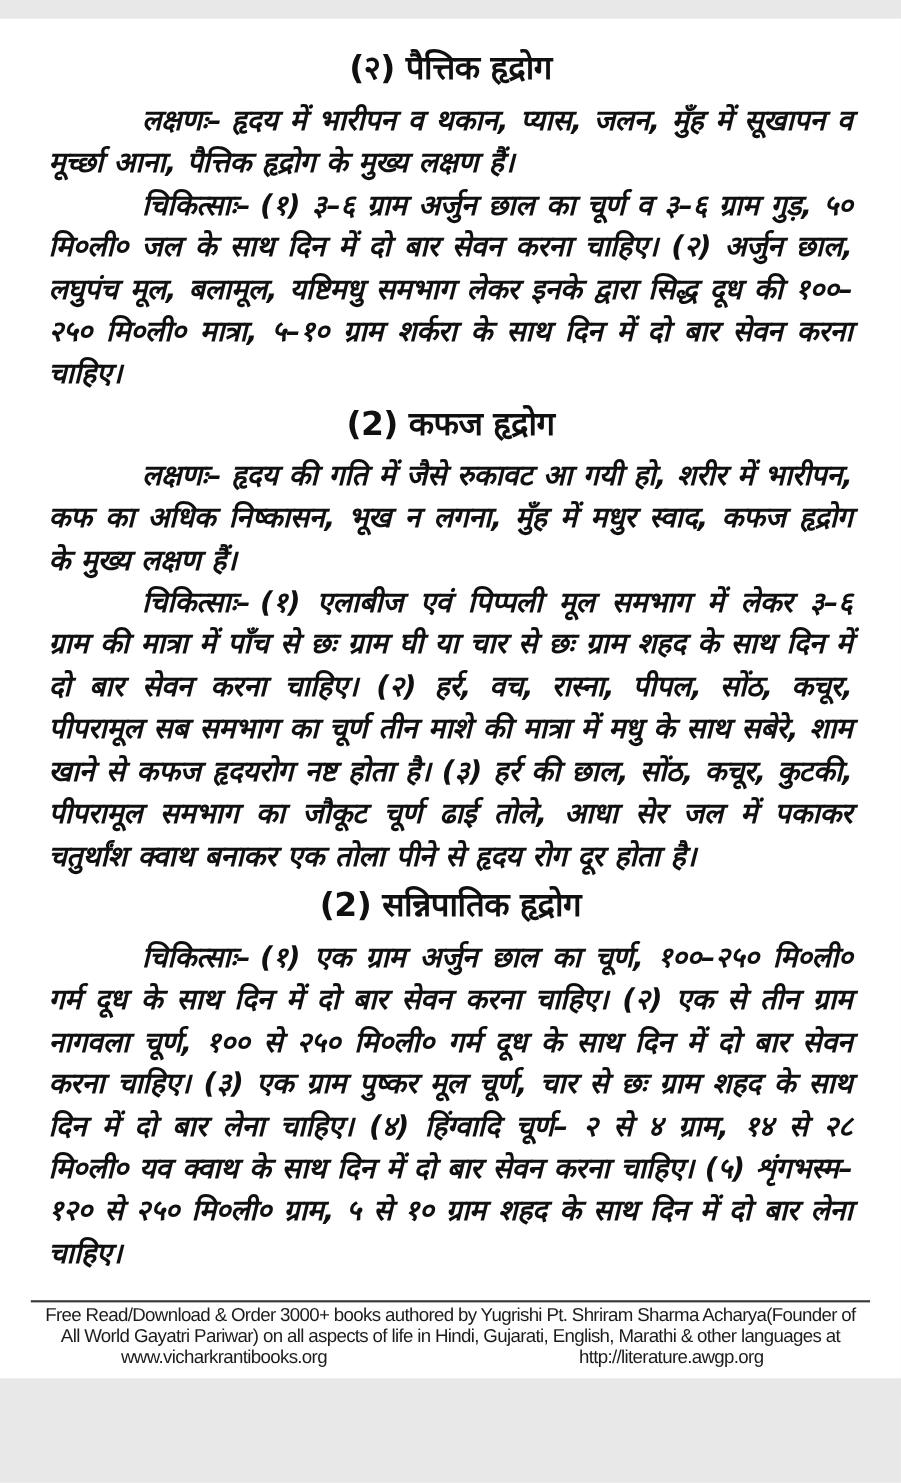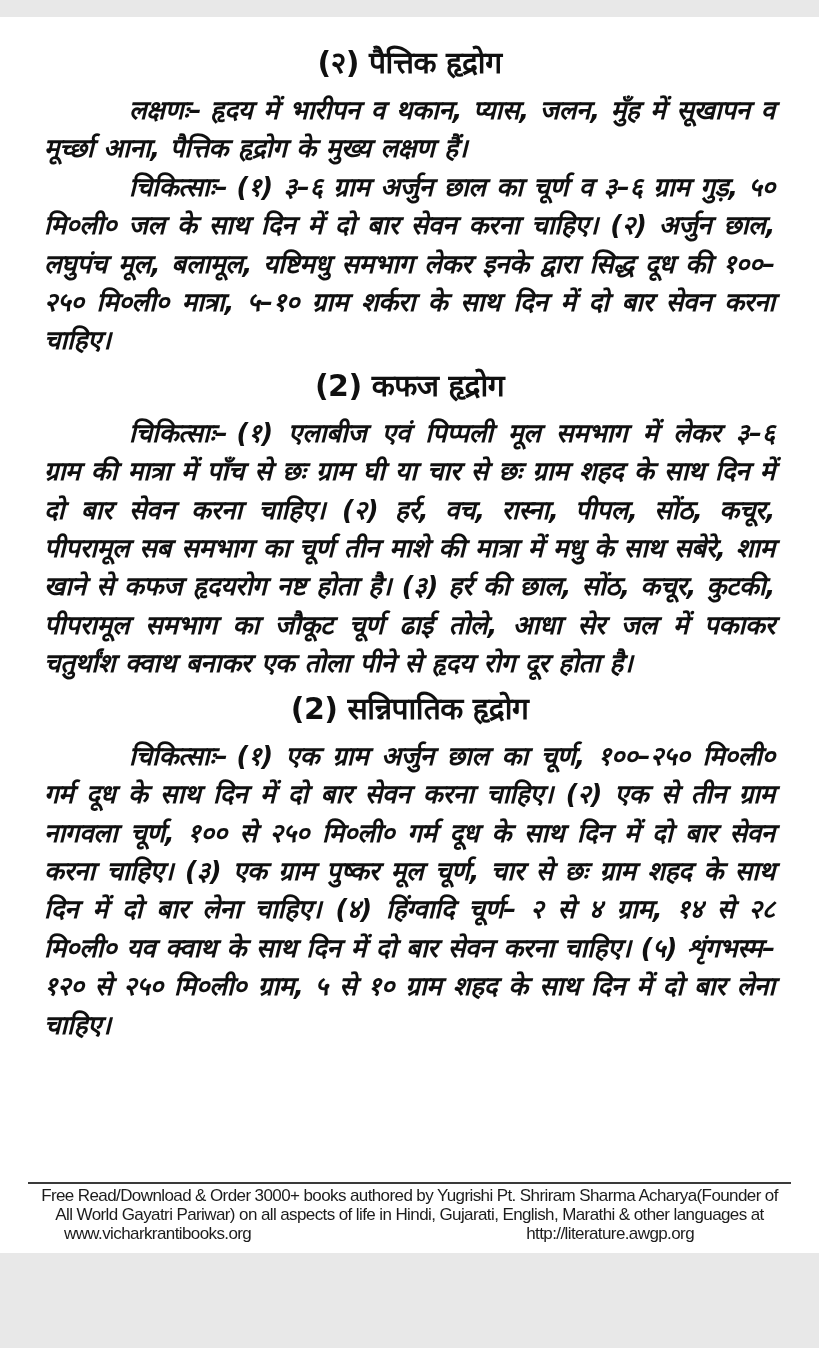--- a/index.html
+++ b/index.html
@@ -69,21 +69,21 @@
     font-weight: 400;
     color: #1c1c1c;
     text-align: center;
     line-height: 19px;
     letter-spacing: -0.6px;
     white-space: nowrap;
   }
   .footer-urls {
     display: flex;
     justify-content: space-between;
-    padding: 0 125px 0 64px;
+    padding: 0 125px 0 110px;
     font-family: "Liberation Sans", sans-serif;
     font-size: 17px;
     color: #1c1c1c;
     line-height: 19px;
     letter-spacing: -0.6px;
   }
 </style>
 </head>
 <body>
 
@@ -96,20 +96,23 @@
         <span class="lead">लक्षणः–</span><span>हृदय में भारीपन व थकान, प्यास, जलन, मुँह में सूखापन व मूर्च्छा आना, पैत्तिक हृद्रोग के मुख्य लक्षण हैं।</span>
       </p>
       <p class="body-para">
         <span class="lead">चिकित्साः–</span><span>(१) ३–६ ग्राम अर्जुन छाल का चूर्ण व ३–६ ग्राम गुड़, ५० मि०ली० जल के साथ दिन में दो बार सेवन करना चाहिए।  (२) अर्जुन छाल, लघुपंच मूल, बलामूल, यष्टिमधु समभाग लेकर इनके द्वारा सिद्ध दूध की १००–२५० मि०ली० मात्रा, ५–१० ग्राम शर्करा के साथ दिन में दो बार सेवन करना चाहिए।</span>
       </p>
     </div>
 
     <div>
       <h1 class="section-heading">(2) कफज हृद्रोग</h1>
       <p class="body-para">
+        <span class="lead">लक्षणः–</span><span>हृदय की गति में जैसे रुकावट आ गयी हो, शरीर में भारीपन, कफ का अधिक निष्कासन, भूख न लगना, मुँह में मधुर स्वाद, कफज हृद्रोग के मुख्य लक्षण हैं।</span>
+      </p>
+      <p class="body-para">
         <span class="lead">चिकित्साः–</span><span>(१) एलाबीज एवं पिप्पली मूल समभाग में लेकर ३–६ ग्राम की मात्रा में पाँच से छः ग्राम घी या चार से छः ग्राम शहद के साथ दिन में दो बार सेवन करना चाहिए। (२) हर्र, वच, रास्ना, पीपल, सोंठ, कचूर, पीपरामूल सब समभाग का चूर्ण तीन माशे की मात्रा में मधु के साथ सबेरे, शाम खाने से कफज हृदयरोग नष्ट होता है। (३) हर्र की छाल, सोंठ, कचूर, कुटकी, पीपरामूल समभाग का जौकूट चूर्ण ढाई तोले, आधा सेर जल में पकाकर चतुर्थांश क्वाथ बनाकर एक तोला पीने से हृदय रोग दूर होता है।</span>
       </p>
     </div>
 
     <div>
       <h1 class="section-heading">(2) सन्निपातिक हृद्रोग</h1>
       <p class="body-para">
         <span class="lead">चिकित्साः–</span><span>(१) एक ग्राम अर्जुन छाल का चूर्ण, १००–२५० मि०ली० गर्म दूध के साथ दिन में दो बार सेवन करना चाहिए। (२) एक से तीन ग्राम नागवला चूर्ण, १०० से २५० मि०ली० गर्म दूध के साथ दिन में दो बार सेवन करना चाहिए। (३) एक ग्राम पुष्कर मूल चूर्ण, चार से छः ग्राम शहद के साथ दिन में दो बार लेना चाहिए। (४) हिंग्वादि चूर्ण– २ से ४ ग्राम, १४ से २८ मि०ली० यव क्वाथ के साथ दिन में दो बार सेवन करना चाहिए। (५) शृंगभस्म– १२० से २५० मि०ली० ग्राम, ५ से १० ग्राम शहद के साथ दिन में दो बार लेना चाहिए।</span>
       </p>
     </div>

